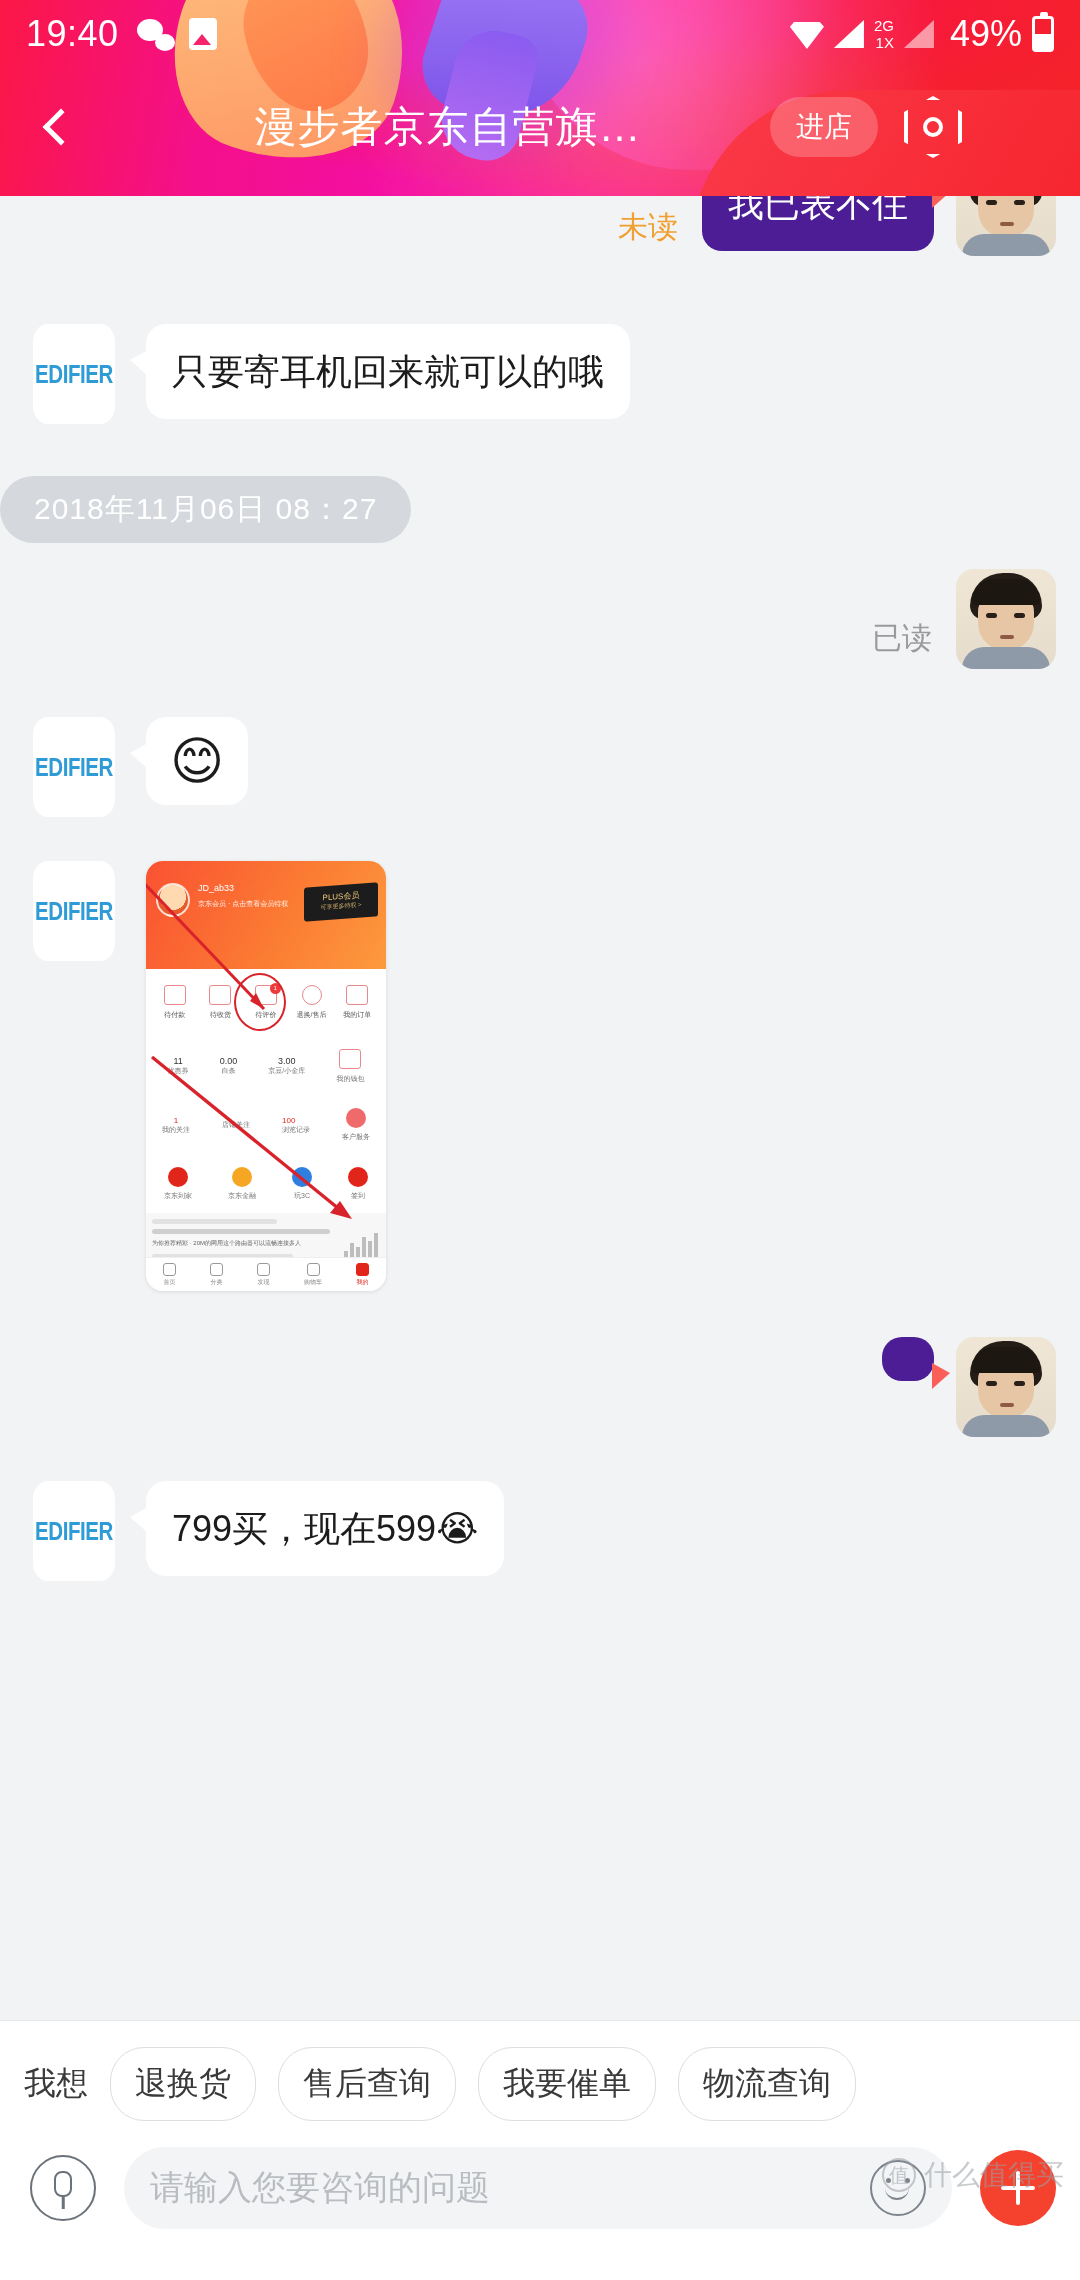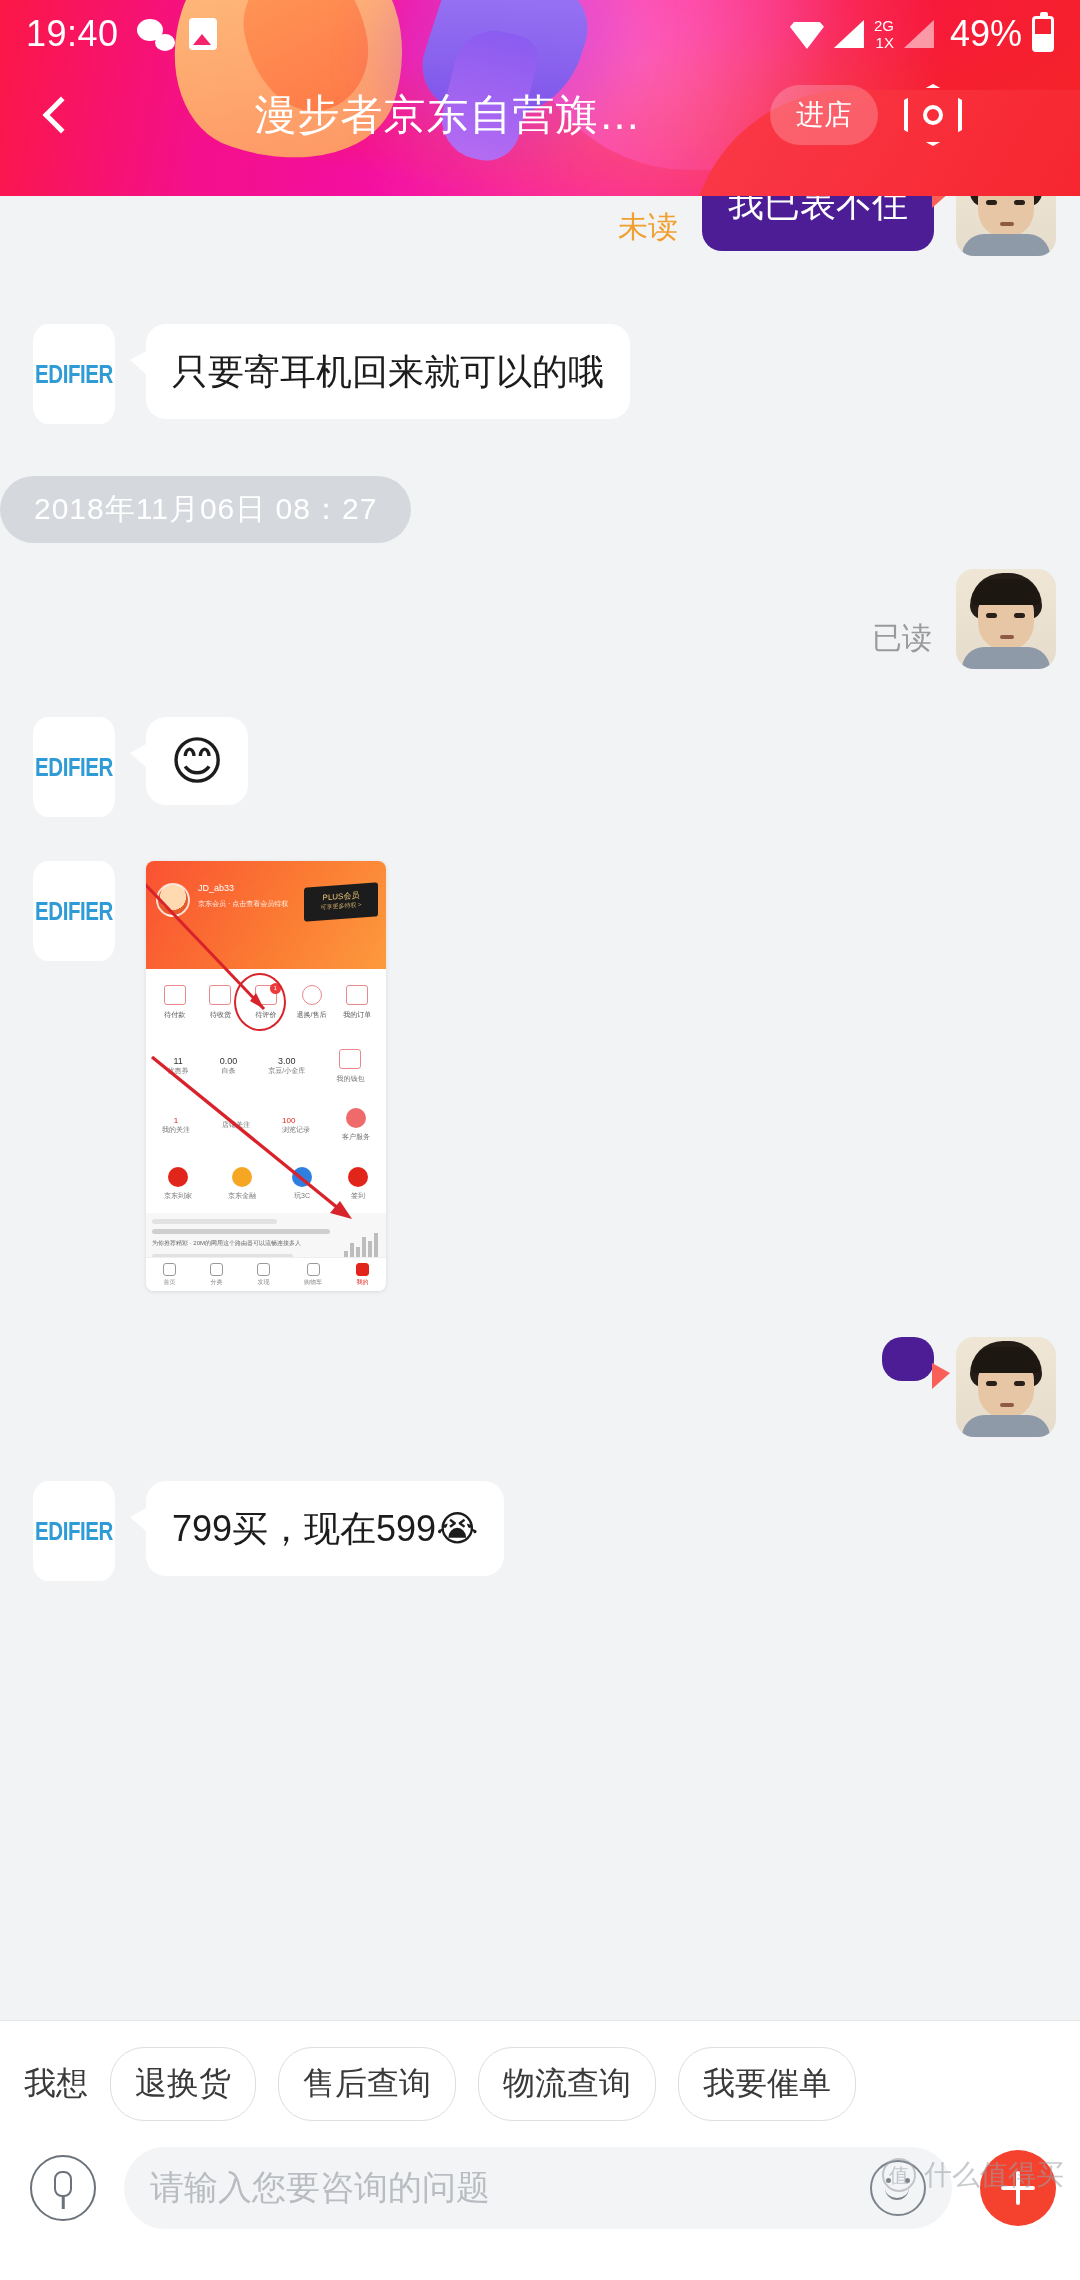--- a/index.html
+++ b/index.html
@@ -91,21 +91,21 @@
     width: 22px; height: 36px; border: 3px solid #fff; border-radius: 4px; position: relative;
     background: linear-gradient(to top, #fff 49%, transparent 49%);
   }
   .ico-battery:before {
     content: ""; position: absolute; top: -7px; left: 5px; width: 8px; height: 5px;
     background: #fff; border-radius: 2px 2px 0 0;
   }
 
   
   .navbar {
-    position: absolute; top: 52px; left: 0; width: 992px; height: 126px;
+    position: absolute; top: 64px; left: 0; width: 992px; height: 126px;
     display: flex; align-items: center; padding: 0 26px;
   }
   .back-arrow { width: 70px; height: 70px; display: flex; align-items: center; justify-content: center; cursor: pointer; }
   .back-arrow span {
     display: block; width: 26px; height: 26px;
     border-left: 5px solid #fff; border-bottom: 5px solid #fff;
     transform: rotate(45deg);
   }
   .nav-title {
     flex: 1; text-align: center; color: #fff; font-size: 42px;
@@ -182,21 +182,21 @@
 
   .datechip-row { display: flex; justify-content: flex-start; margin: 34px 0 26px; }
   .datechip {
     background: #d5d8dd; color: #fff; font-size: 30px;
     padding: 13px 34px; border-radius: 34px; letter-spacing: 1px;
   }
   .emoji-bubble { font-size: 52px; padding: 18px 24px; line-height: 1; }
 
   
   .shot-card {
-    margin-left: 22px; width: 240px; height: 430px; border-radius: 8px; overflow: hidden;
+    margin-left: 22px; width: 240px; height: 430px; border-radius: 17px; overflow: hidden;
     position: relative; background: #fff; box-shadow: 0 1px 4px rgba(0,0,0,.10); padding-left: 23px;
   }
   .shot-top {
     position: absolute; top: 0; left: 0; right: 0; height: 108px;
     background: linear-gradient(120deg, #fa5232, #fb7a33 55%, #fd9a3d);
   }
   .shot-av { position: absolute; left: 10px; top: 22px; width: 34px; height: 34px; border-radius: 50%;
     background: radial-gradient(circle at 50% 40%, #ffd9b0 55%, #e85a2a 56%); border: 2px solid rgba(255,255,255,.8); }
   .shot-name { position: absolute; left: 52px; top: 22px; font-size: 9px; color: #fff; }
   .shot-sub { position: absolute; left: 52px; top: 38px; font-size: 7px; color: rgba(255,255,255,.88); }
@@ -537,22 +537,22 @@
       <div class="bubble shop" style="max-width:700px;">799买，现在599😭</div>
     </div>
 
   </div>
 
   <div class="bottom">
     <div class="quick-row">
       <div class="quick-label">我想</div>
       <div class="chip">退换货</div>
       <div class="chip">售后查询</div>
+      <div class="chip">我要催单</div>
       <div class="chip">物流查询</div>
-      <div class="chip">我要催单</div>
     </div>
     <div class="input-row">
       <div class="mic"></div>
       <div class="inputbox">
         <div class="input-ph">请输入您要咨询的问题</div>
         <div class="smiley">
           <span class="e l"></span>
             <span class="e r"></span>
             <span class="m"></span>
         </div>

